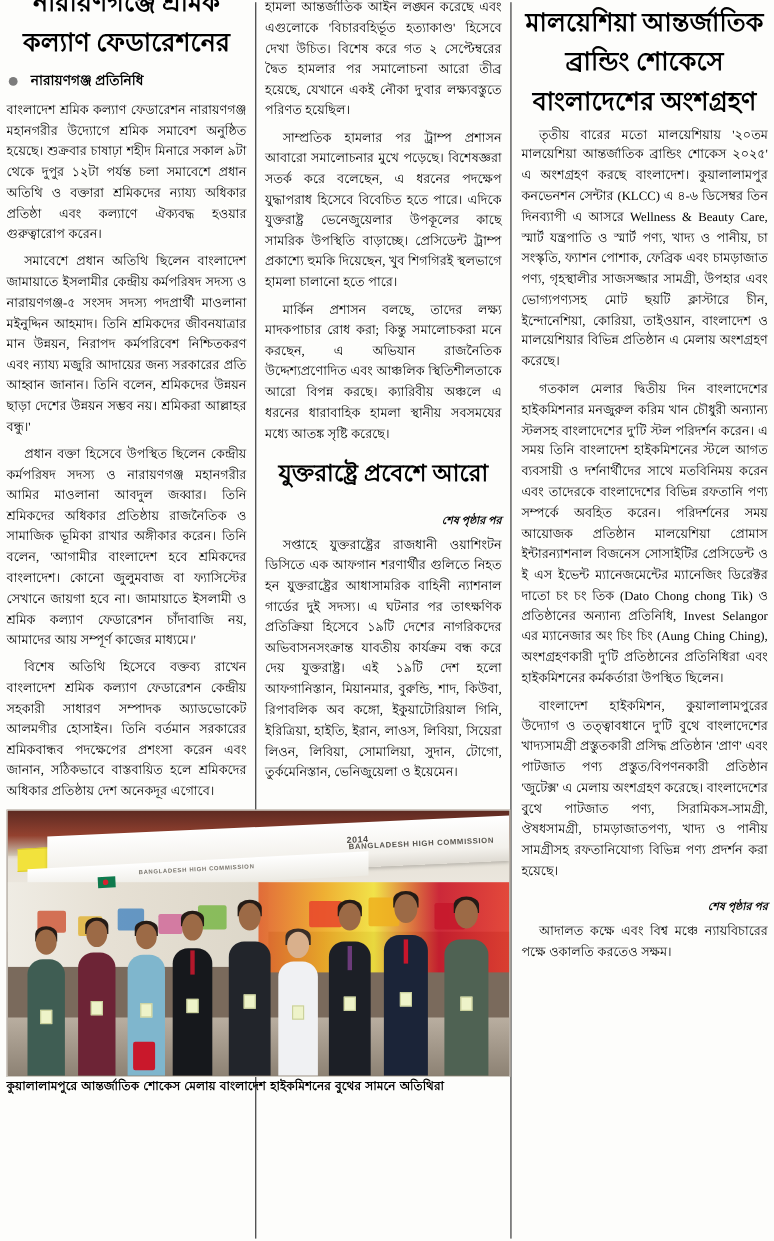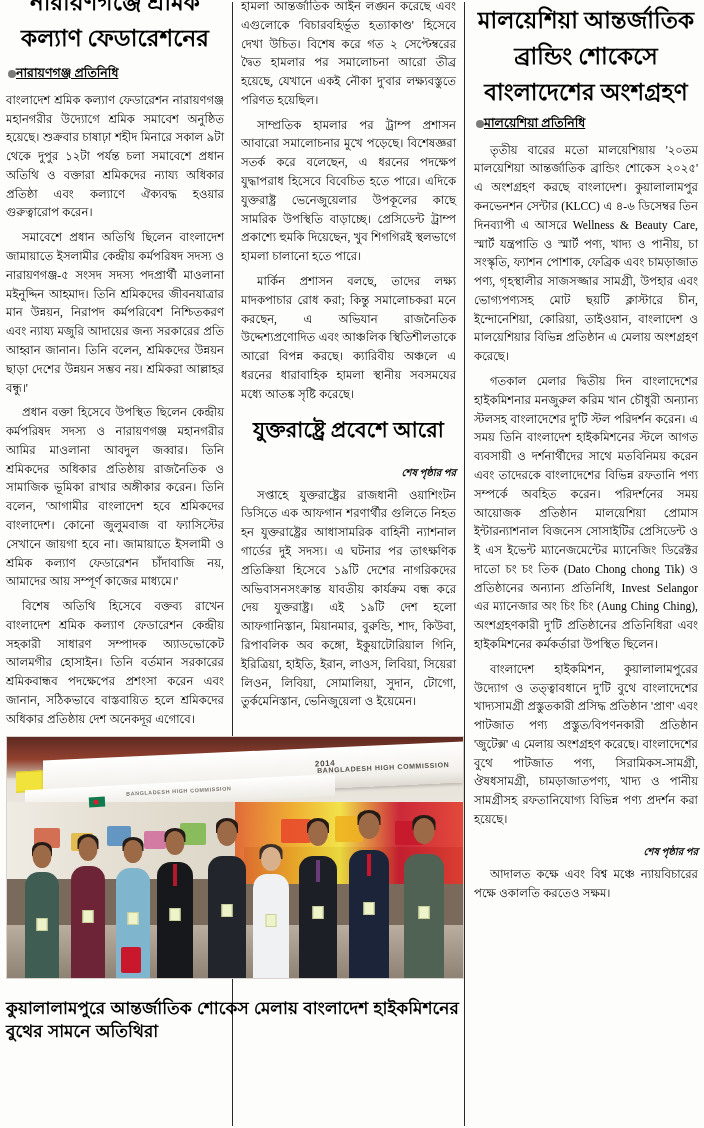--- a/index.html
+++ b/index.html
@@ -63,25 +63,24 @@
     font-size: 19px;
     text-align: left;
   }
   .headline-clip-top {
     margin-top: -12px;
   }
 
   .byline {
     display: flex;
     align-items: center;
-    gap: 0;
+    gap: 12px;
     font-size: 12.5px;
     font-weight: bold;
     margin: 4px 0 8px 2px;
-    text-decoration: underline;
   }
   .bullet-dot {
     width: 8px;
     height: 8px;
     border-radius: 50%;
     background: #7c7c7c;
     display: inline-block;
     flex: 0 0 8px;
   }
   .contfrom {
@@ -203,24 +202,24 @@
   .person .tie {
     position: absolute; left: 50%; transform: translateX(-50%);
     width: 4px; height: 22px;
   }
   .ph-bag {
     position: absolute; width: 20px; height: 26px; background: #c9182b;
     bottom: 2%; left: 25%; border-radius: 2px;
   }
 
   .caption {
-    font-size: 17px;
+    font-size: 11px;
     font-weight: bold;
     line-height: 1.38;
-    margin-top: 18px;
+    margin-top: 2px;
     text-align: left;
     word-spacing: 1px;
   }
   .clip-head {
     overflow: hidden;
   }
 </style>
 </head>
 <body>
 
@@ -348,24 +347,20 @@
   <div class="col col-3">
 
     <div style="height:6px;"></div>
 
     <div>
       <div class="headline headline-lg">মালয়েশিয়া আন্তর্জাতিক</div>
       <div class="headline headline-lg">ব্রান্ডিং শোকেসে</div>
       <div class="headline headline-lg">বাংলাদেশের অংশগ্রহণ</div>
     </div>
 
-    <div class="byline">
-      <span class="bullet-dot"></span>
-      <span>মালয়েশিয়া প্রতিনিধি</span>
-    </div>
 
     <p class="body-text indent">তৃতীয় বারের মতো মালয়েশিয়ায় '২০তম মালয়েশিয়া আন্তর্জাতিক ব্রান্ডিং শোকেস ২০২৫' এ অংশগ্রহণ করছে বাংলাদেশ। কুয়ালালামপুর কনভেনশন সেন্টার (KLCC) এ ৪-৬ ডিসেম্বর তিন দিনব্যাপী এ আসরে Wellness &amp; Beauty Care, স্মার্ট যন্ত্রপাতি ও স্মার্ট পণ্য, খাদ্য ও পানীয়, চা সংস্কৃতি, ফ্যাশন পোশাক, ফেব্রিক এবং চামড়াজাত পণ্য, গৃহস্থালীর সাজসজ্জার সামগ্রী, উপহার এবং ভোগ্যপণ্যসহ মোট ছয়টি ক্লাস্টারে চীন, ইন্দোনেশিয়া, কোরিয়া, তাইওয়ান, বাংলাদেশ ও মালয়েশিয়ার বিভিন্ন প্রতিষ্ঠান এ মেলায় অংশগ্রহণ করেছে।</p>
     <p class="body-text indent">গতকাল মেলার দ্বিতীয় দিন বাংলাদেশের হাইকমিশনার মনজুরুল করিম খান চৌধুরী অন্যান্য স্টলসহ বাংলাদেশের দু'টি স্টল পরিদর্শন করেন। এ সময় তিনি বাংলাদেশ হাইকমিশনের স্টলে আগত ব্যবসায়ী ও দর্শনার্থীদের সাথে মতবিনিময় করেন এবং তাদেরকে বাংলাদেশের বিভিন্ন রফতানি পণ্য সম্পর্কে অবহিত করেন। পরিদর্শনের সময় আয়োজক প্রতিষ্ঠান মালয়েশিয়া প্রোমাস ইন্টারন্যাশনাল বিজনেস সোসাইটির প্রেসিডেন্ট ও ই এস ইভেন্ট ম্যানেজমেন্টের ম্যানেজিং ডিরেক্টর দাতো চং চং তিক (Dato Chong chong Tik) ও প্রতিষ্ঠানের অন্যান্য প্রতিনিধি, Invest Selangor এর ম্যানেজার অং চিং চিং (Aung Ching Ching), অংশগ্রহণকারী দু'টি প্রতিষ্ঠানের প্রতিনিধিরা এবং হাইকমিশনের কর্মকর্তারা উপস্থিত ছিলেন।</p>
     <p class="body-text indent">বাংলাদেশ হাইকমিশন, কুয়ালালামপুরের উদ্যোগ ও তত্ত্বাবধানে দু'টি বুথে বাংলাদেশের খাদ্যসামগ্রী প্রস্তুতকারী প্রসিদ্ধ প্রতিষ্ঠান 'প্রাণ' এবং পাটজাত পণ্য প্রস্তুত/বিপণনকারী প্রতিষ্ঠান 'জুটেক্স' এ মেলায় অংশগ্রহণ করেছে। বাংলাদেশের বুথে পাটজাত পণ্য, সিরামিকস-সামগ্রী, ঔষধসামগ্রী, চামড়াজাতপণ্য, খাদ্য ও পানীয় সামগ্রীসহ রফতানিযোগ্য বিভিন্ন পণ্য প্রদর্শন করা হয়েছে।</p>
 
     <div class="section-gap"></div>
 
     <div class="contfrom">শেষ পৃষ্ঠার পর</div>
 
     <p class="body-text indent">আদালত কক্ষে এবং বিশ্ব মঞ্চে ন্যায়বিচারের পক্ষে ওকালতি করতেও সক্ষম।</p>

